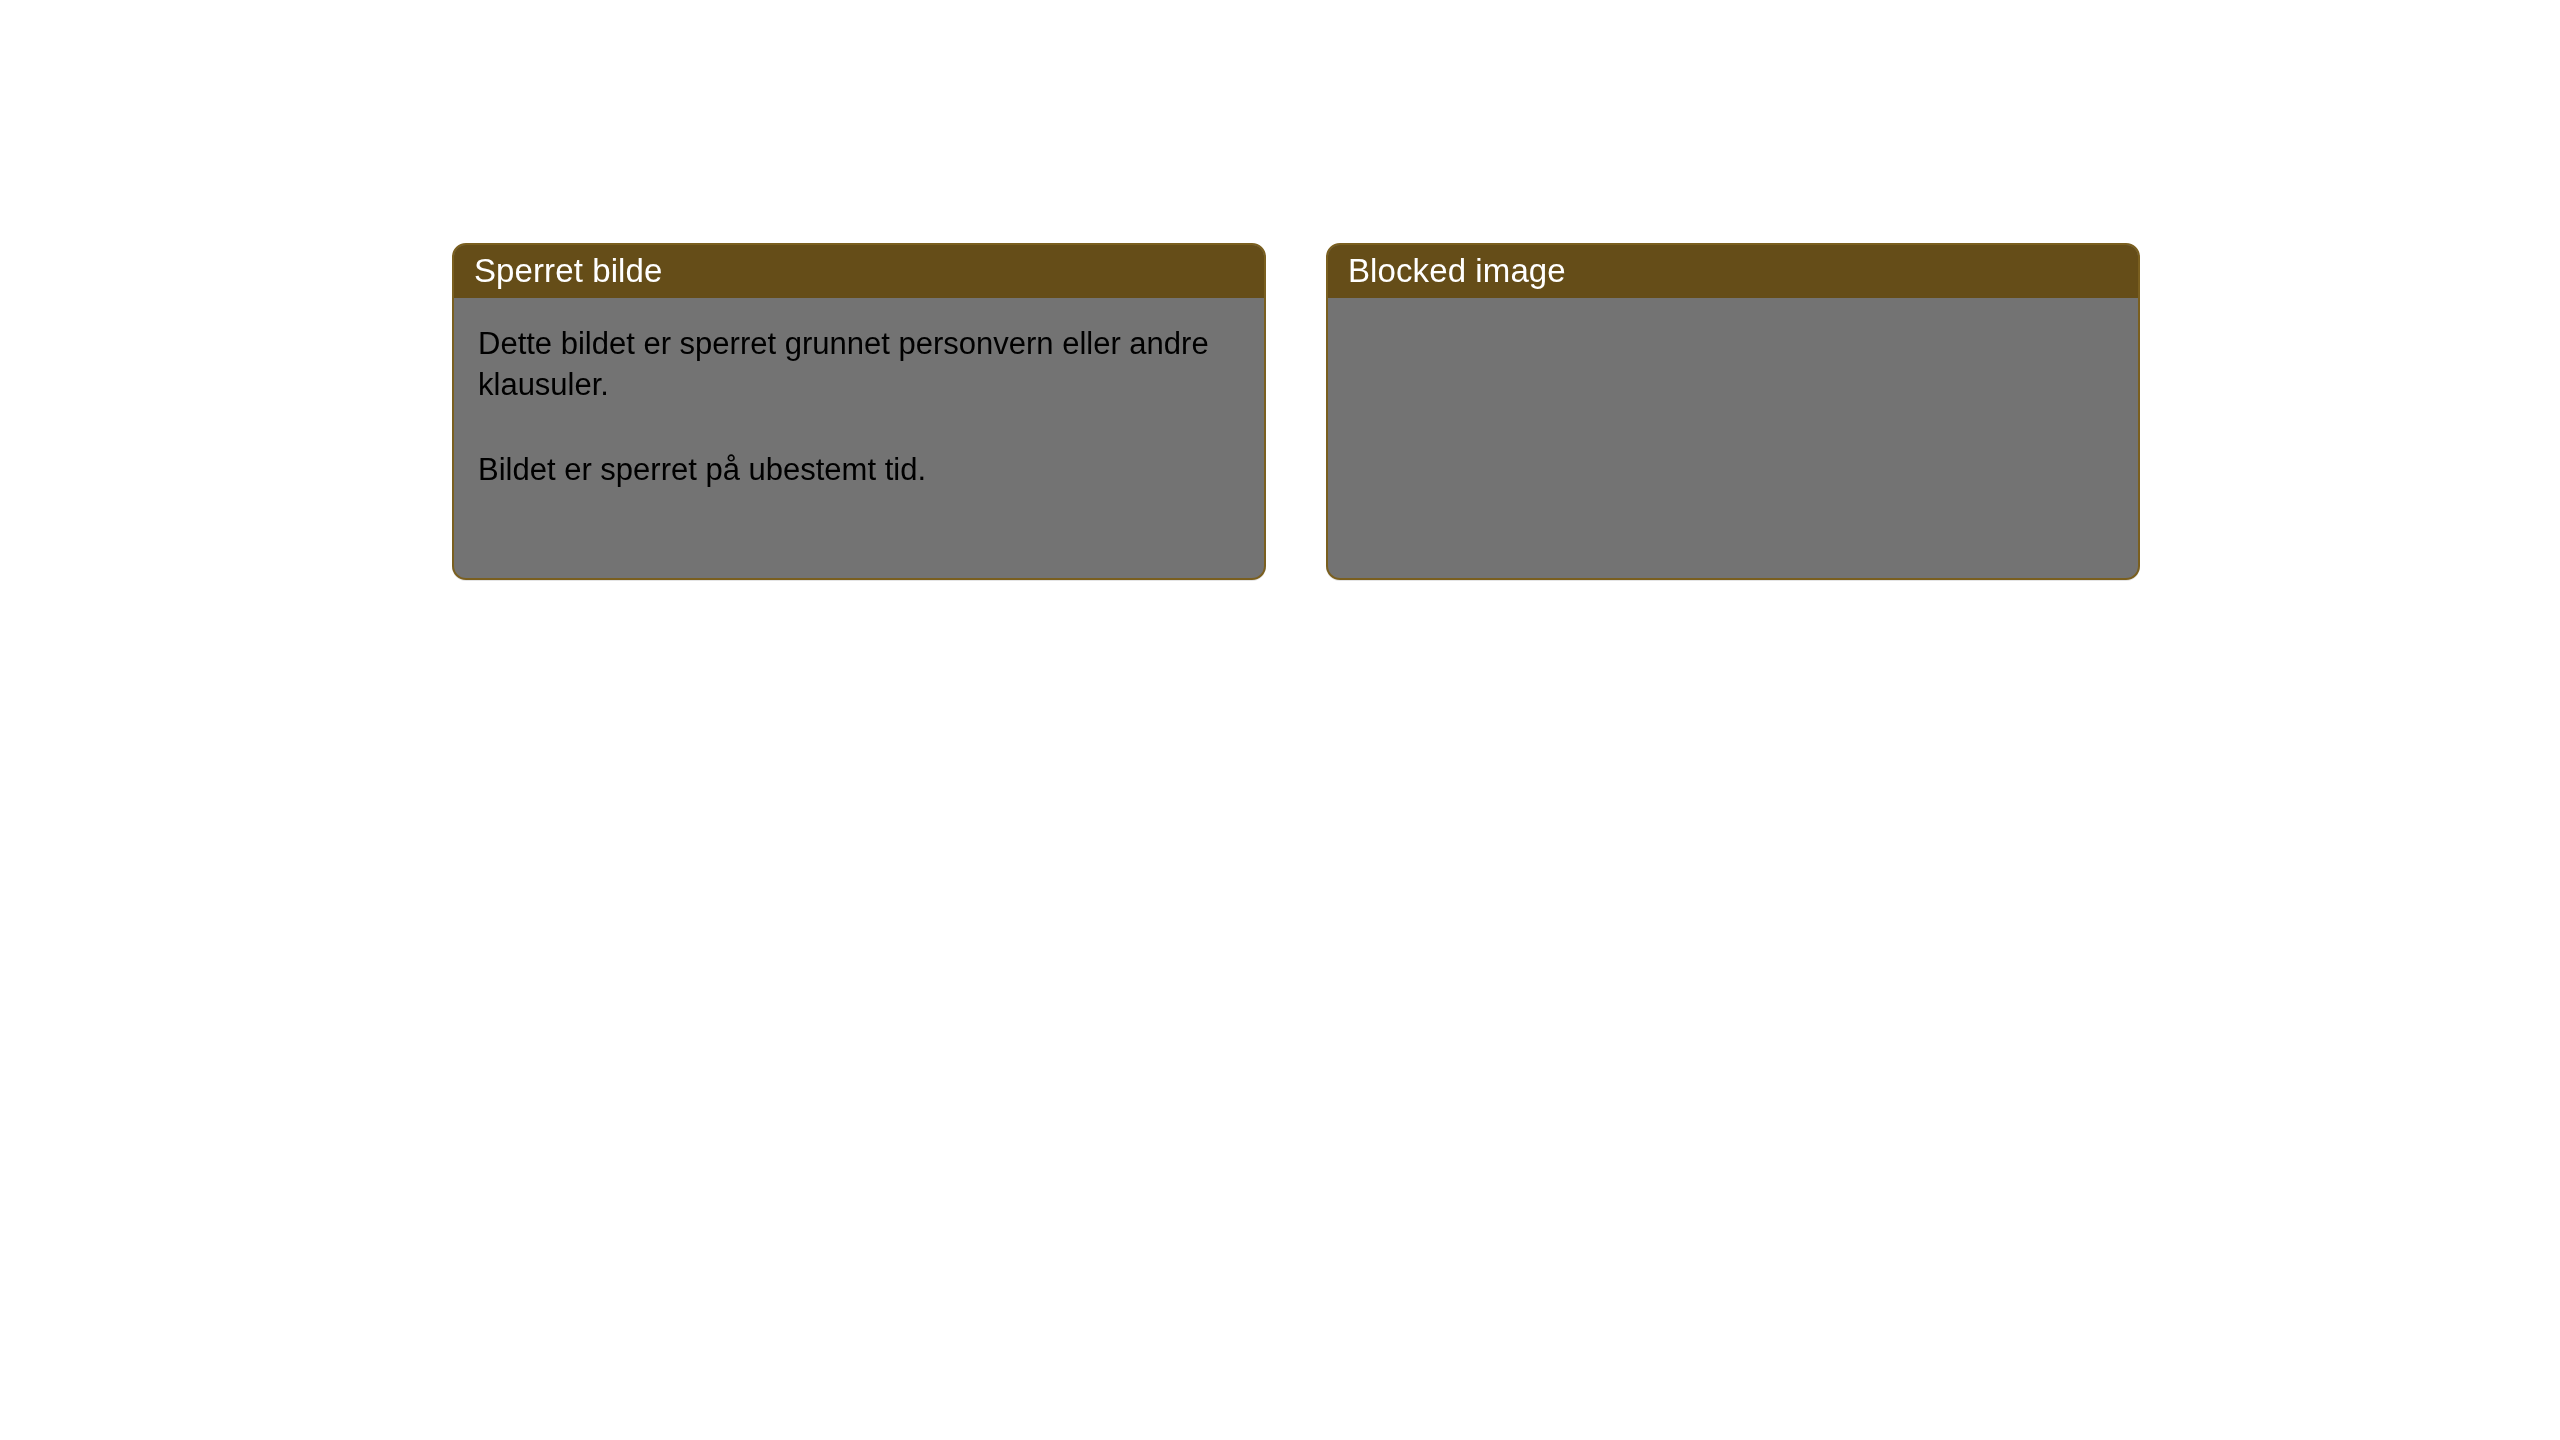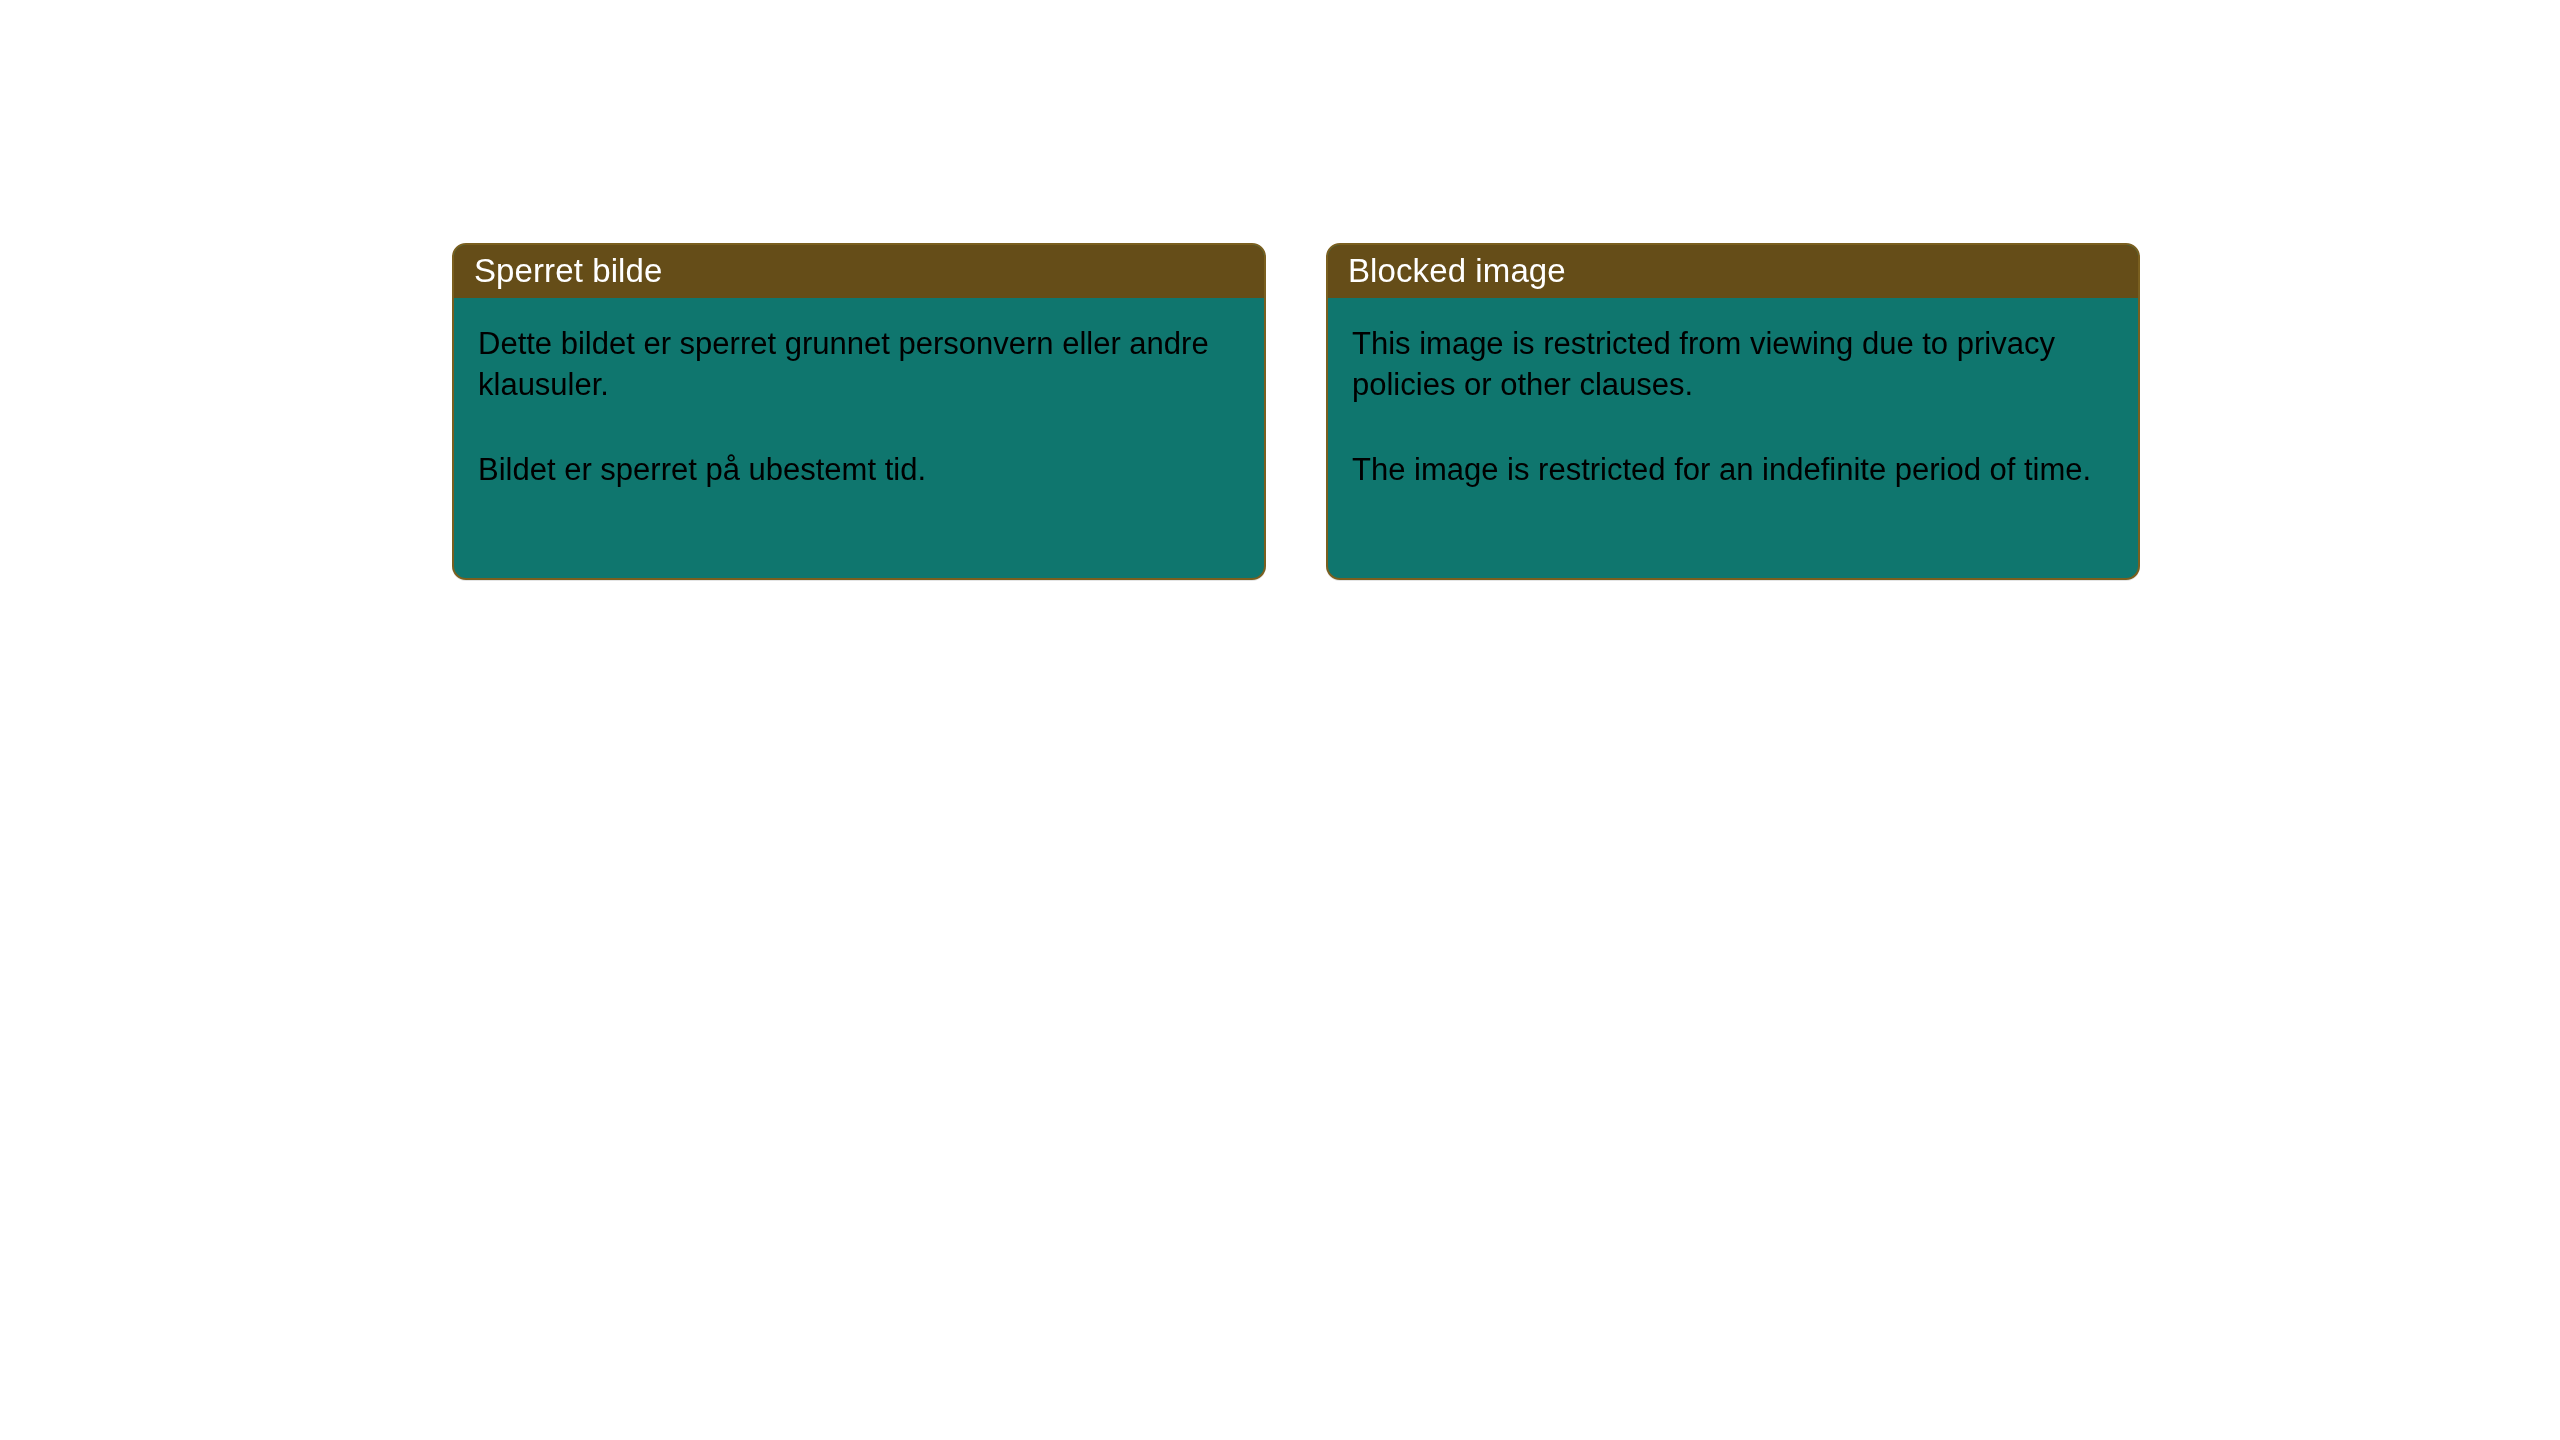--- a/index.html
+++ b/index.html
@@ -23,21 +23,21 @@
     display: flex;
     flex-direction: row;
     align-items: flex-start;
     gap: 60px;
   }
 
   .notice-card {
     width: 814px;
     height: 337px;
     box-sizing: border-box;
-    background: #0f766e;
+    background: #737373;
     border: 2px solid #7a5f1f;
     border-radius: 14px;
     overflow: hidden;
     display: flex;
     flex-direction: column;
     box-shadow: 0 1px 0 rgba(0,0,0,0.10);
   }
 
   .notice-header {
     flex: 0 0 auto;
@@ -91,19 +91,15 @@
     <div class="notice-body">
       <p class="notice-paragraph">Dette bildet er sperret grunnet personvern eller andre klausuler.</p>
       <p class="notice-paragraph spaced">Bildet er sperret på ubestemt tid.</p>
     </div>
   </section>
 
   <section class="notice-card">
     <div class="notice-header">
       <h2 class="notice-title">Blocked image</h2>
     </div>
-    <div class="notice-body">
-      <p class="notice-paragraph">This image is restricted from viewing due to privacy policies or other clauses.</p>
-      <p class="notice-paragraph spaced">The image is restricted for an indefinite period of time.</p>
-    </div>
   </section>
 
 </div>
 
 </body></html>

